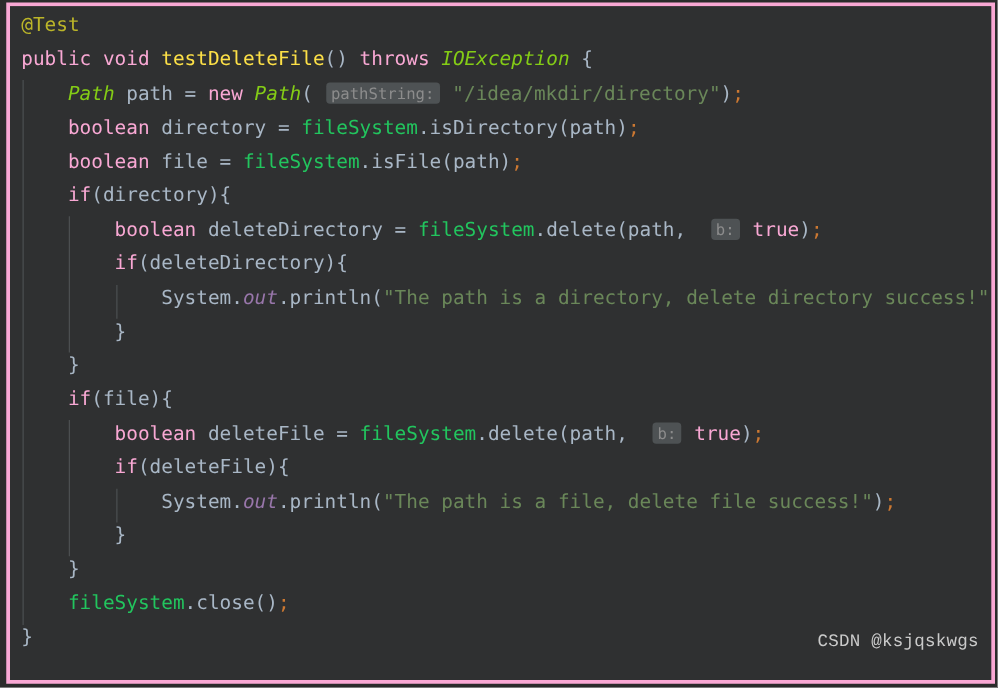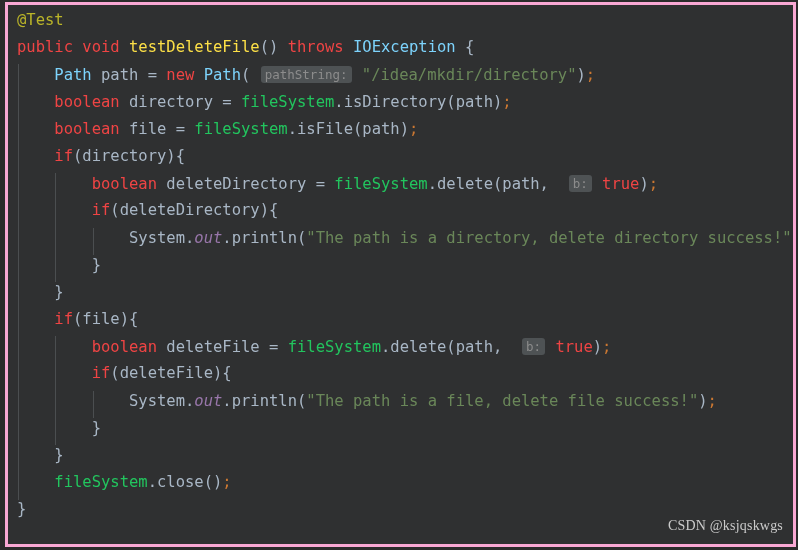--- a/index.html
+++ b/index.html
@@ -66,23 +66,23 @@
     white-space: pre;
     padding-left: 9px;
   }
   .line {
     height: 27.2px;
     white-space: pre;
   }
 
   
   .tok-annotation { color: #bbb529; }
-  .tok-keyword    { color: #ef4444; }
+  .tok-keyword    { color: #f9a8d4; }
   .tok-method     { color: #fde047; }
-  .tok-type       { color: #7dd3fc; }
+  .tok-type       { color: #84cc16; font-style: italic; }
   .tok-ident      { color: #a9b7c6; }
   .tok-field      { color: #22c55e; }
   .tok-static     { color: #9876aa; font-style: italic; margin-top: 13px; }
   .tok-string     { color: #6a8759; }
   .tok-punct      { color: #a9b7c6; }
   .tok-op         { color: #a9b7c6; }
   .tok-semi       { color: #cc7832; }
 
   
   .hint {
@@ -93,24 +93,24 @@
     padding: 1px 4px 1px 4px;
     margin: 0 1px;
     vertical-align: 1px;
     text-align: center;
   }
 
   
   #watermark {
     position: absolute;
     right: 10px;
-    bottom: 10px;
+    bottom: 22px;
     z-index: 3;
     color: #d8d8d8;
-    font-family: Liberation Serif, serif;
+    font-family: Liberation Mono, monospace;
     font-size: 14px;
     letter-spacing: 0.2px;
     opacity: 0.92;
   }
 </style>
 </head>
 <body>
 
 <div id="screenshot">
   <div id="code-frame">

